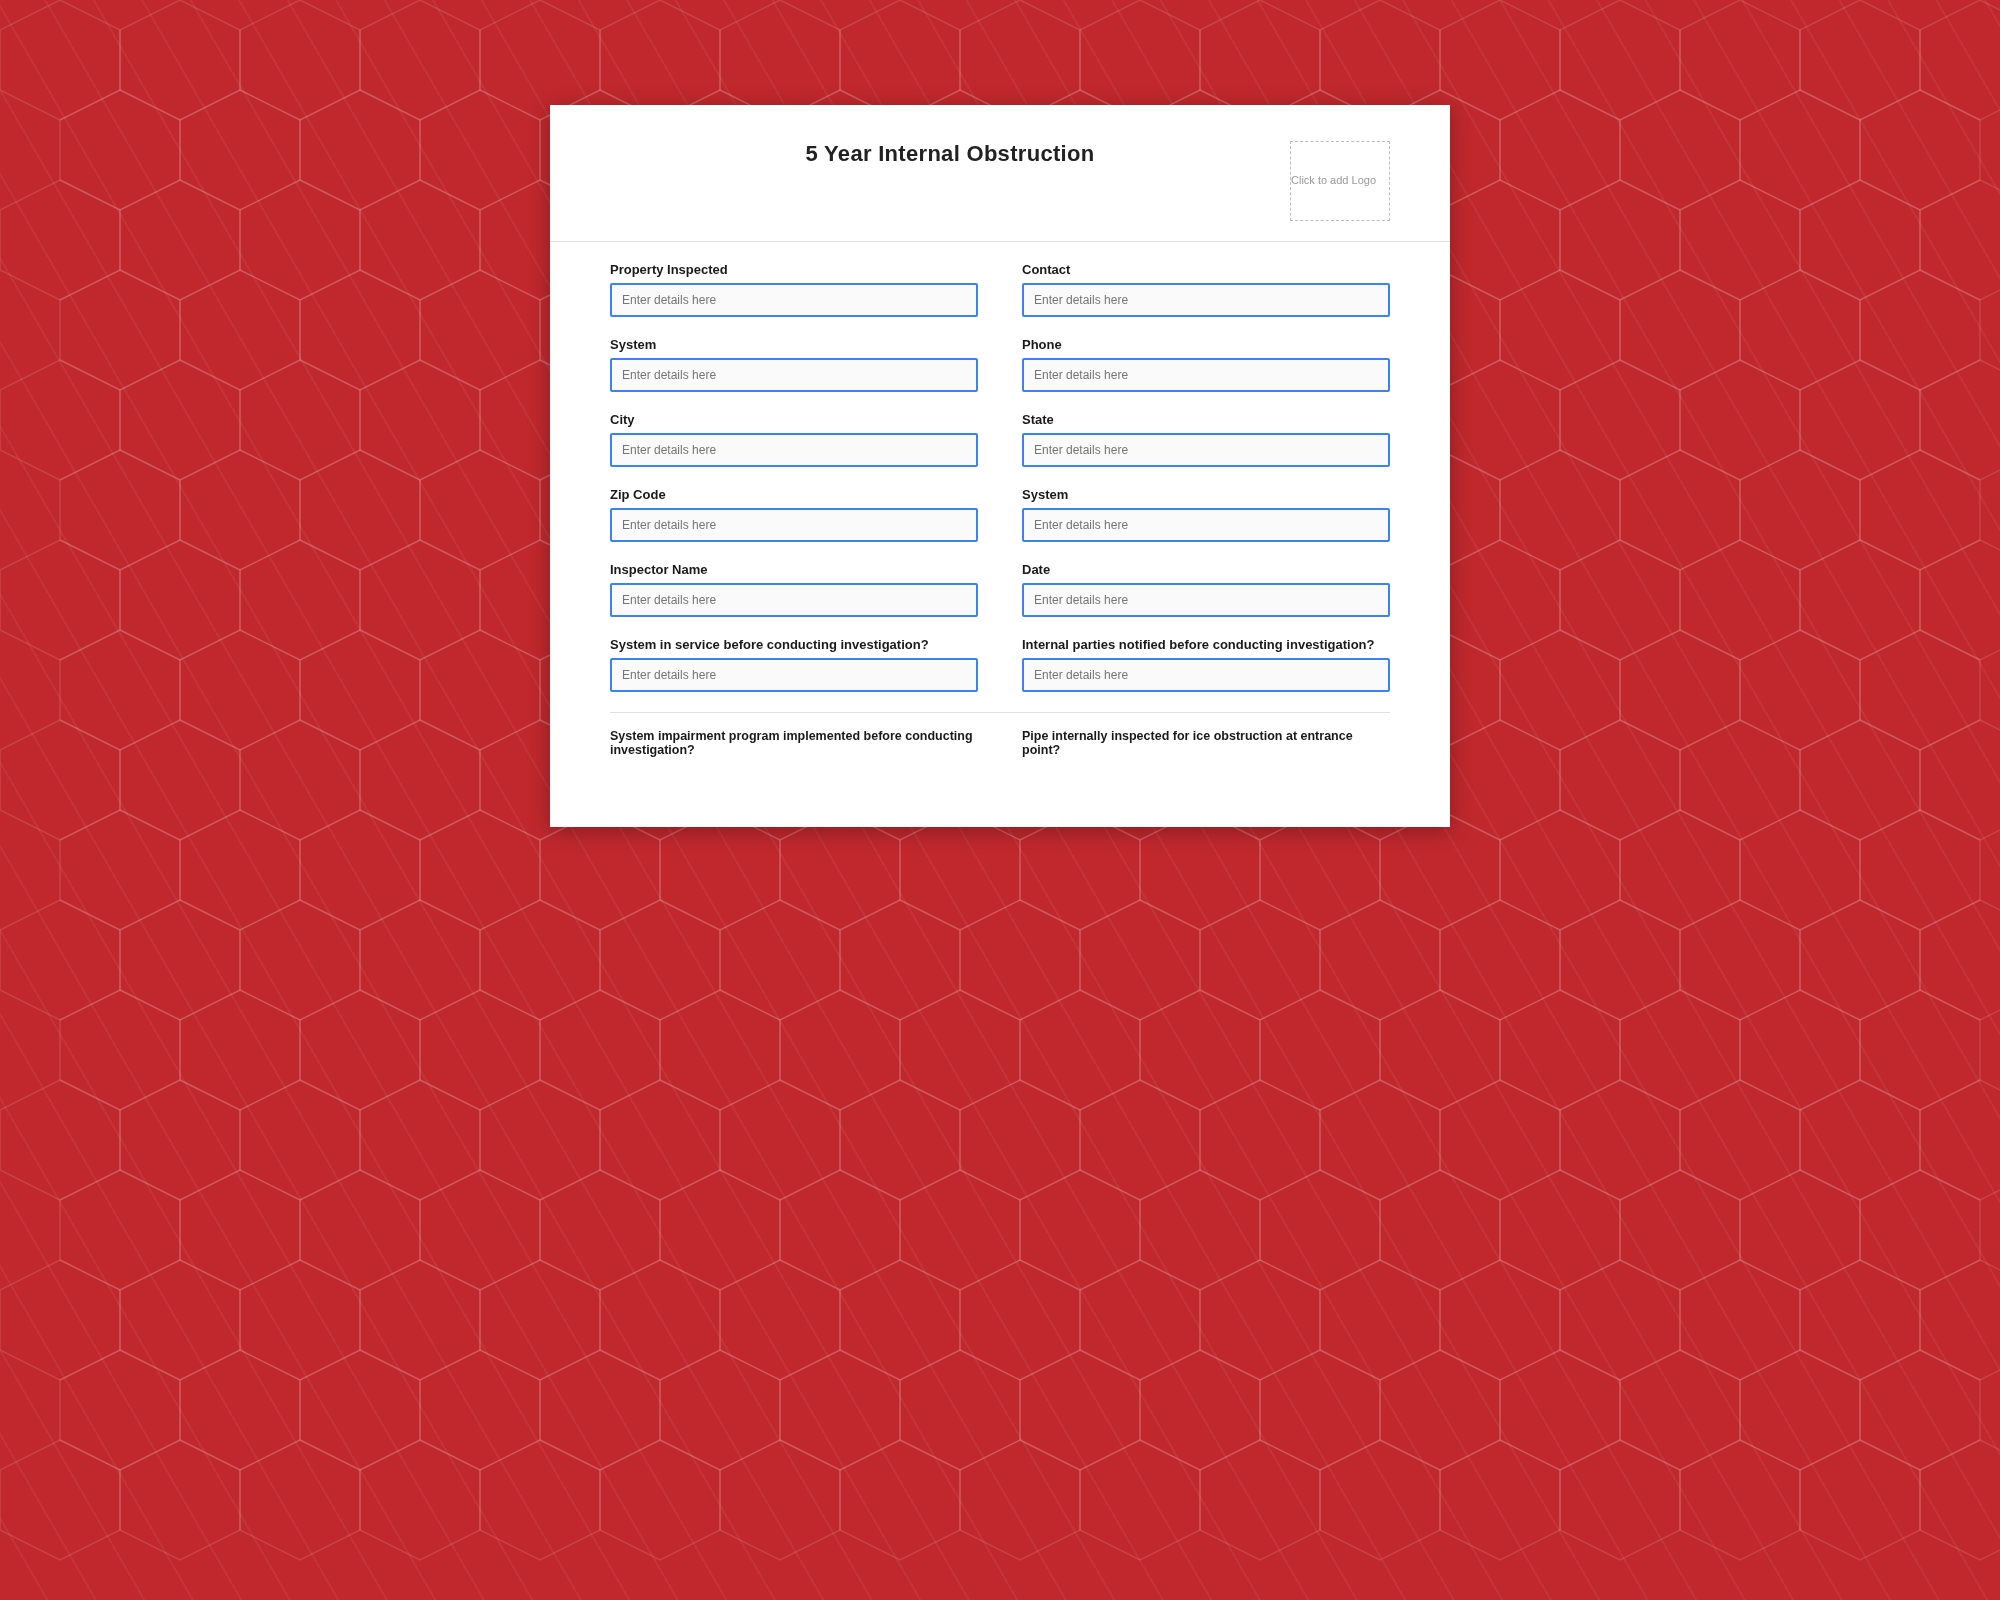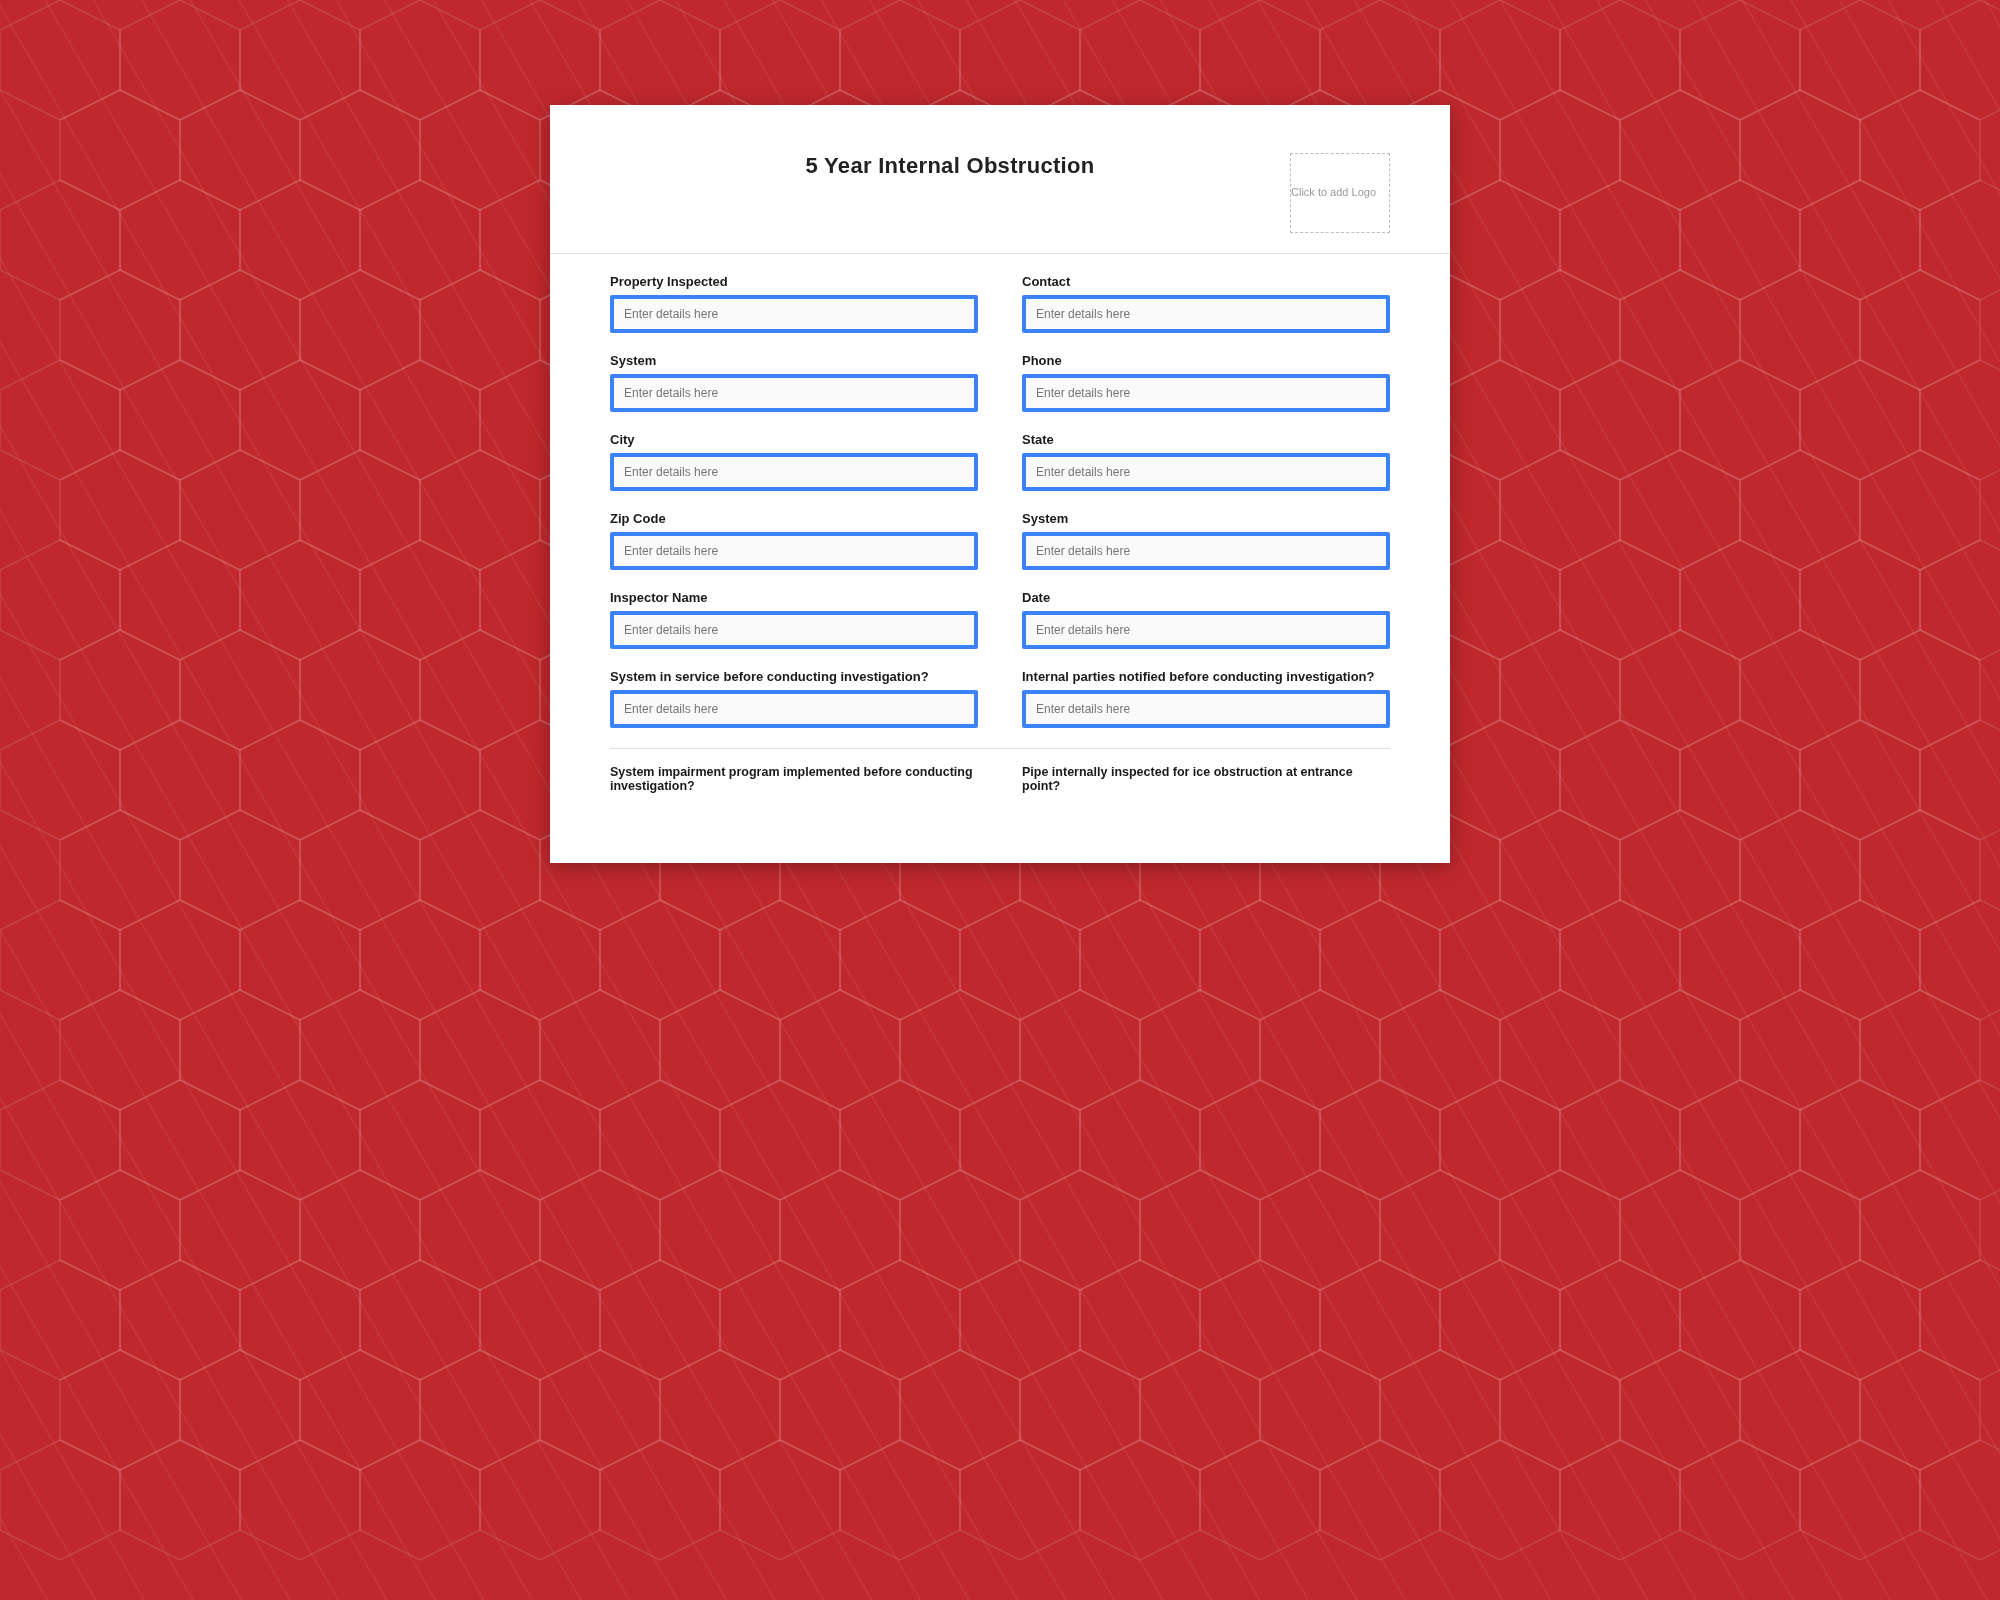--- a/index.html
+++ b/index.html
@@ -45,21 +45,21 @@
       position: relative;
       z-index: 1;
       width: 900px;
       margin-top: 105px;
       background: #ffffff;
       box-shadow: 0 4px 20px rgba(0,0,0,0.3);
       min-height: 720px;
     }
 
     .page-header {
-      padding: 48px 60px 20px 60px;
+      padding: 36px 60px 20px 60px;
       display: flex;
       align-items: flex-start;
       justify-content: space-between;
       border-bottom: 1px solid #e0e0e0;
     }
 
     .page-title-area {
       flex: 1;
       display: flex;
       align-items: center;
@@ -111,21 +111,21 @@
       display: block;
       font-size: 13px;
       font-weight: 600;
       color: #1a1a1a;
       margin-bottom: 6px;
     }
 
     .form-input {
       width: 100%;
       padding: 8px 10px;
-      border: 4px solid #3b82f6;
+      border: 2px solid #3b82f6;
       border-radius: 2px;
       font-size: 12px;
       color: #bbb;
       background: #fafafa;
       outline: none;
     }
 
     .section-divider {
       border: none;
       border-top: 1px solid #e0e0e0;

